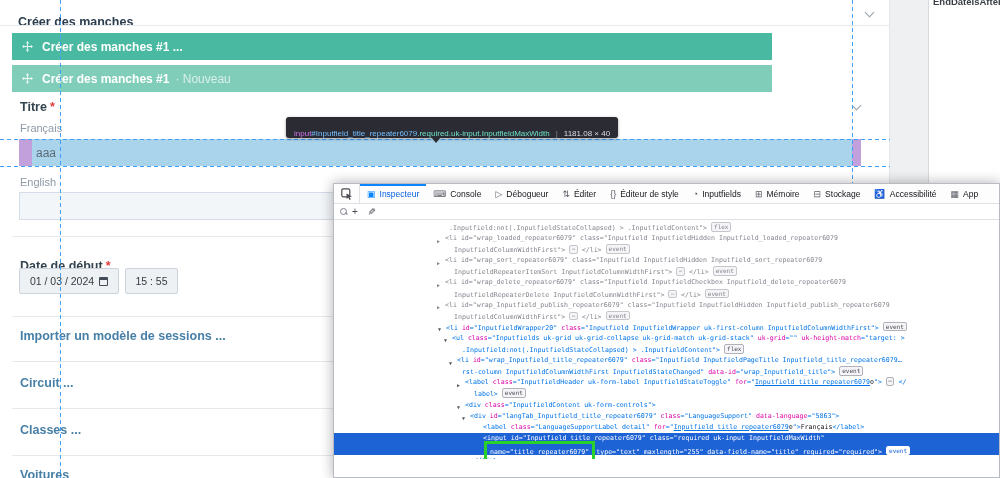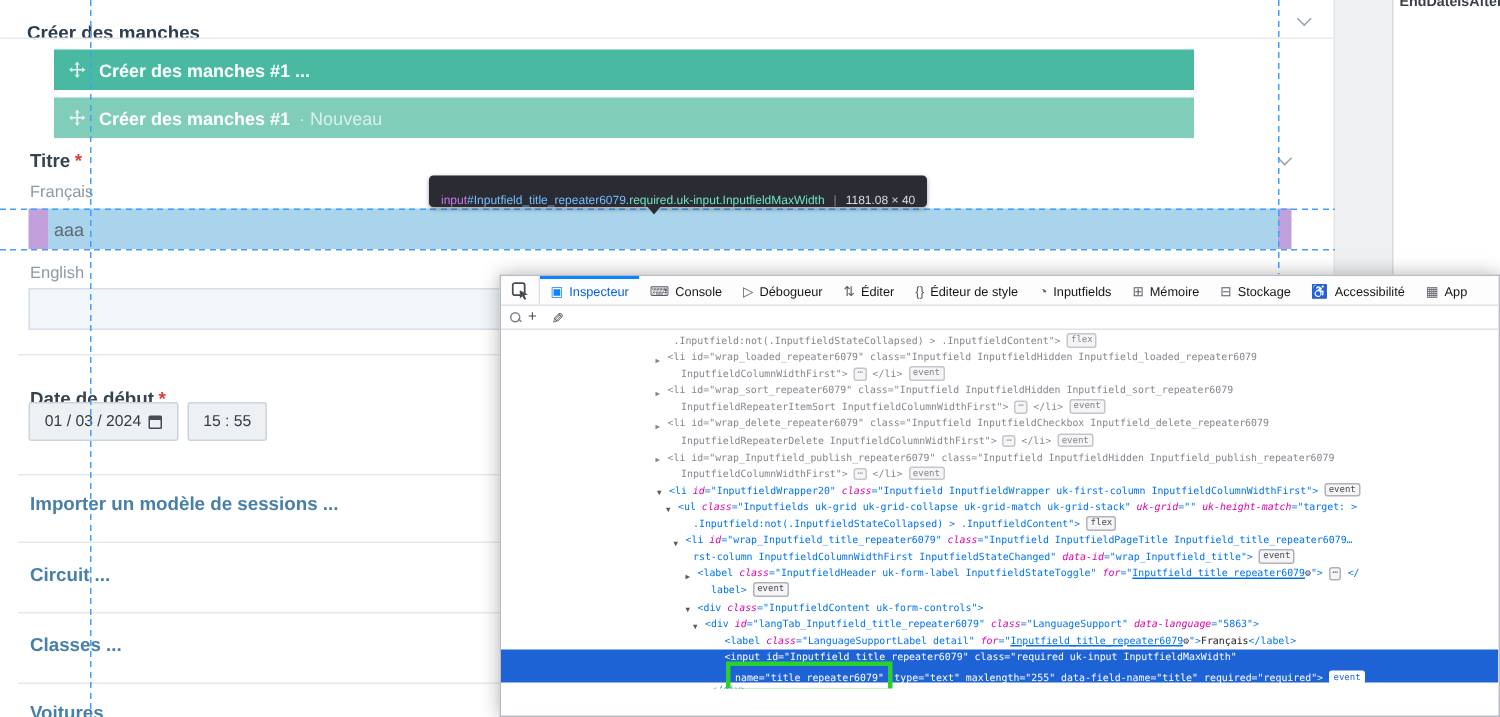--- a/index.html
+++ b/index.html
@@ -4,21 +4,21 @@
 <style>
   * { margin:0; padding:0; box-sizing:border-box; }
   body { font-family:"Liberation Sans", sans-serif; background:#fff; }
   #screen { position:relative; width:1000px; height:478px; overflow:hidden; background:#fff; }
 
   
   .page-panel { position:absolute; left:0; top:0; width:890px; height:478px; background:#fff; border-right:1px solid #e2e6ea; }
   .page-header { position:absolute; left:18px; top:15px; font-size:12.5px; font-weight:bold; color:#2c3d4f; }
   .page-header-rule { position:absolute; left:0; top:25px; width:890px; height:1px; background:#e8ebee; }
 
-  .repeater-bar { position:absolute; left:12px; width:760px; height:27px; display:flex; align-items:center; padding-left:10px; color:#fff; font-size:12px; font-weight:bold;margin-left:24px; }
+  .repeater-bar { position:absolute; left:12px; width:760px; height:27px; display:flex; align-items:center; padding-left:10px; color:#fff; font-size:12px; font-weight:bold; }
   .repeater-bar .move-icon { margin-right:9px; opacity:.85; display:inline-flex; }
   .repeater-bar .bar-suffix { font-weight:normal; color:rgba(255,255,255,.7); margin-left:6px; }
 
   .field-label { position:absolute; font-size:12.5px; font-weight:bold; color:#33444f;text-align:center; }
   .req-star { color:#e03c3c; margin-left:3px; }
   .lang-label { position:absolute; font-size:11px; color:#8d99a6; }
 
   .chev { position:absolute; width:7px; height:7px; border-right:1.5px solid #9aa4ad; border-bottom:1.5px solid #9aa4ad; transform:rotate(45deg); }
 
   .title-input-hl { position:absolute; left:19px; top:139px; width:842px; height:27px; display:flex; }
@@ -71,21 +71,21 @@
   .lens::after { content:""; position:absolute; left:5px; top:5px; width:3px; height:1px; background:#80808c; transform:rotate(45deg); }
   .dt-search-placeholder { font-size:8px; color:#7a7a8c; flex:1; }
   .dt-search-actions { display:flex; align-items:center; gap:9px; font-size:10px; color:#4a4a55; }
 
   .dt-tree { position:relative; height:239px; overflow:hidden; font-family:"DejaVu Sans Mono", monospace; font-size:6.6px; background:#fff; padding-top:2px; }
   .tr { position:relative; line-height:11.1px; white-space:pre; height:11.1px; }
   .tr .arrow { position:absolute; font-size:5px; color:#57575f; top:2.5px; }
   .tr.sel { background:#1e63d6; }
   .tr.m, .tr.m span { color:#85858f !important; }
   .sg { color:#0074e8; } 
-  .sa { color:#dd00a9;font-style:italic; } 
+  .sa { color:#dd00a9; } 
   .sv { color:#0074e8; }
   .sk { color:#0074e8; text-decoration:underline; }
   .sx { color:#15141a; }
   .sw { color:#fff; }
   .badge { display:inline-block; font-size:6px; line-height:7.5px; padding:0 2px; border:1px solid #b1b1b9; border-radius:2px; color:#4a4a55; background:#f5f5f7; vertical-align:1px; }
   .badge.dots { padding:0 1.5px; line-height:6.5px; }
   .badge.selbadge { background:#fff; border-color:#fff; color:#1e63d6; }
   .tr.m .badge { color:#85858f !important; border-color:#c5c5cc; }
   .icon-target { font-size:6.5px; color:#3b4048; }
   .greenbox { display:inline-block; border:3px solid #2bd12b; padding:3px 3px 1px 3px; margin:-3px -3px -1px -3px; position:relative; z-index:3; }

